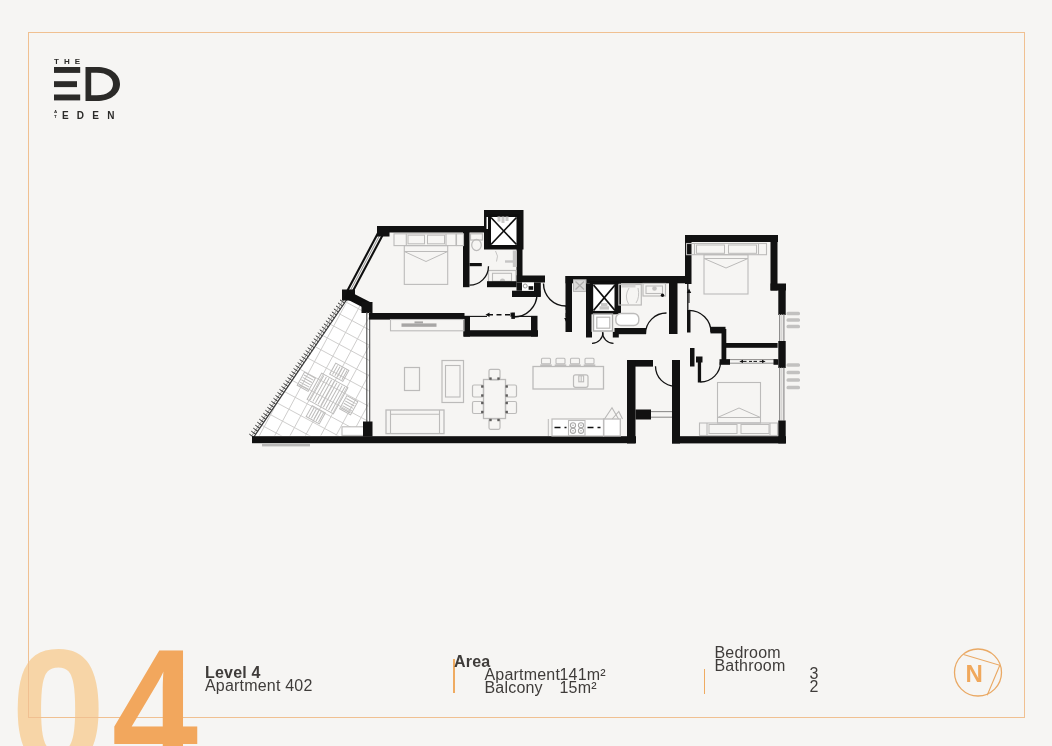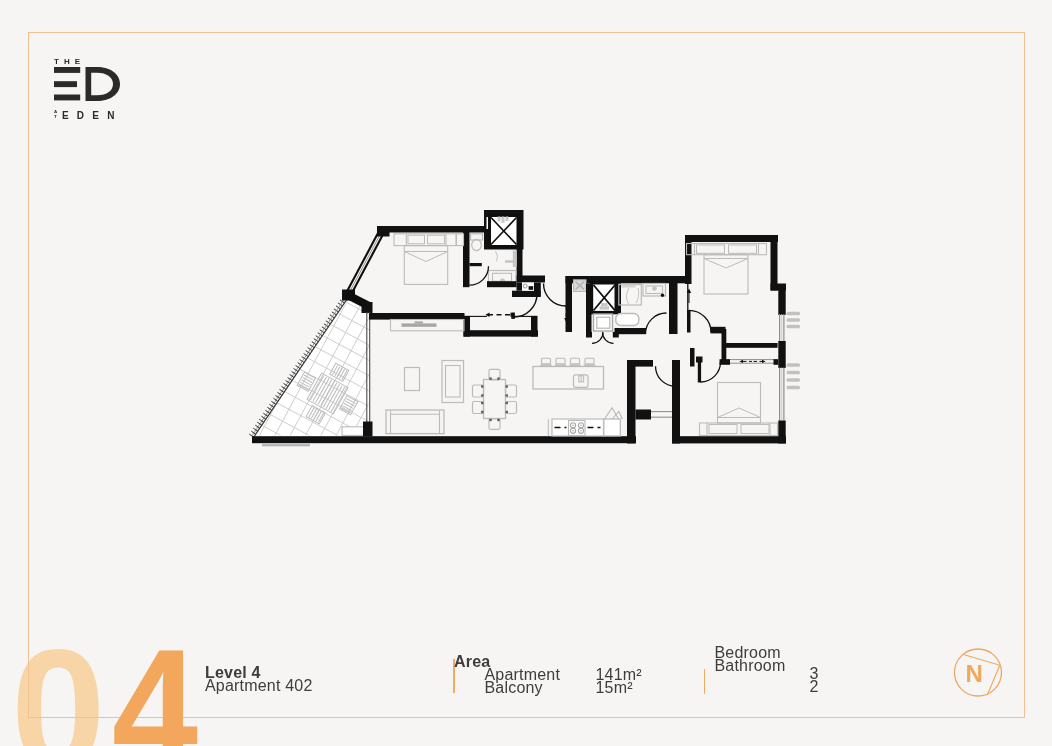--- a/index.html
+++ b/index.html
@@ -473,18 +473,18 @@
 <text x="62" y="118.6" font-family="'Liberation Sans',sans-serif" font-size="10" font-weight="bold" letter-spacing="8.2" fill="#2b2a28">EDEN</text>
 </svg>
 
 <div class="abs txt" style="left:205px;top:666px;"><b>Level 4</b><br>Apartment 402</div>
 
 <div class="abs" style="left:453px;top:658.5px;width:1.6px;height:34px;background:#efab61;"></div>
 
 <div class="abs txt" style="left:454px;top:655px;font-size:16px;"><b>Area</b></div>
 <div class="abs txt" style="left:464.5px;top:667.5px;margin-left:20px;">Apartment<br>Balcony</div>
 
-<div class="abs txt" style="left:559.5px;top:667.5px;margin-left:36px;">141m²<br>15m²</div>
+<div class="abs txt" style="left:559.5px;top:667.5px;">141m²<br>15m²</div>
 
 <div class="abs" style="left:703.5px;top:668.5px;width:1.6px;height:25px;background:#efab61;"></div>
 
 <div class="abs txt" style="left:714.5px;top:646px;">Bedroom<br>Bathroom</div>
 
 <div class="abs txt" style="left:809.5px;top:666.5px;">3<br>2</div>
 </body></html>

